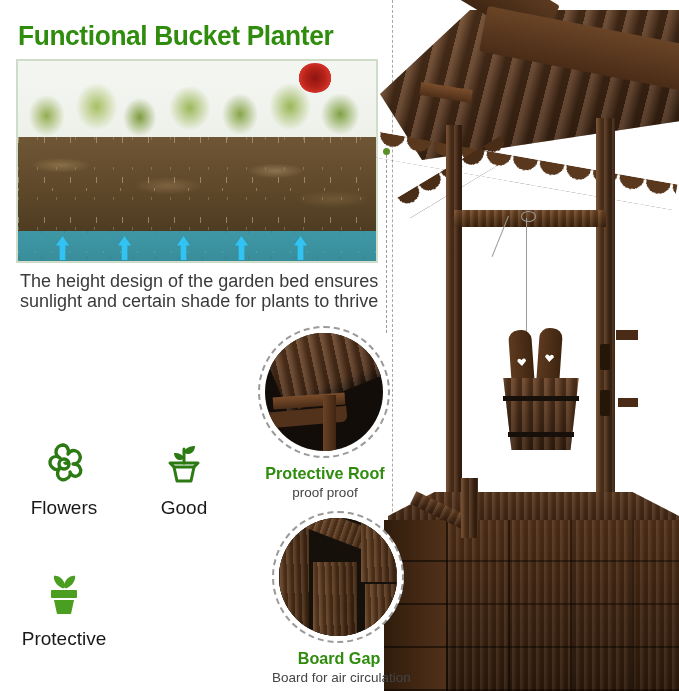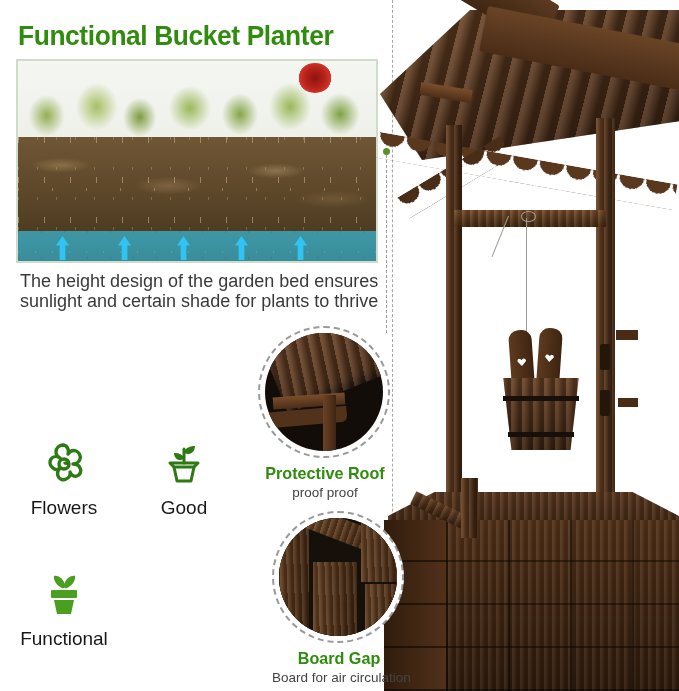--- a/index.html
+++ b/index.html
@@ -510,21 +510,21 @@
         <div class="plant-icon">
           <svg width="52" height="52" viewBox="0 0 52 52">
             <g fill="#4a9e20">
               <path d="M24 20c-5-2-9-8-8-12 5-1 10 4 11 9 .4 2-1 4-3 3z"></path>
               <path d="M29 20c5-2 9-8 8-12-5-1-10 4-11 9-.4 2 1 4 3 3z"></path>
               <rect x="13" y="22" width="26" height="8" rx="1"></rect>
               <path d="M16 32h20l-3 14H19z"></path>
             </g>
           </svg>
         </div>
-        <div class="plant-label">Functional</div>
+        <div class="plant-label">Protective</div>
       </div>
 
 
     </div>
   </div>
 </div>
 
 <div class="divider"></div>
 
 <div class="product">

